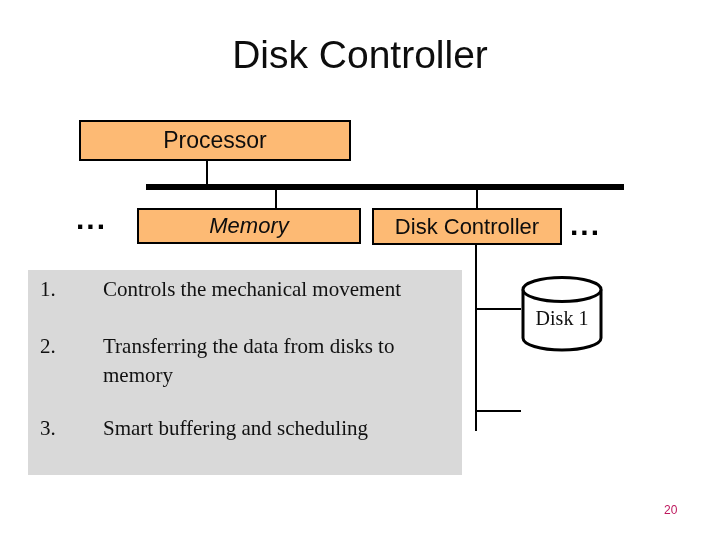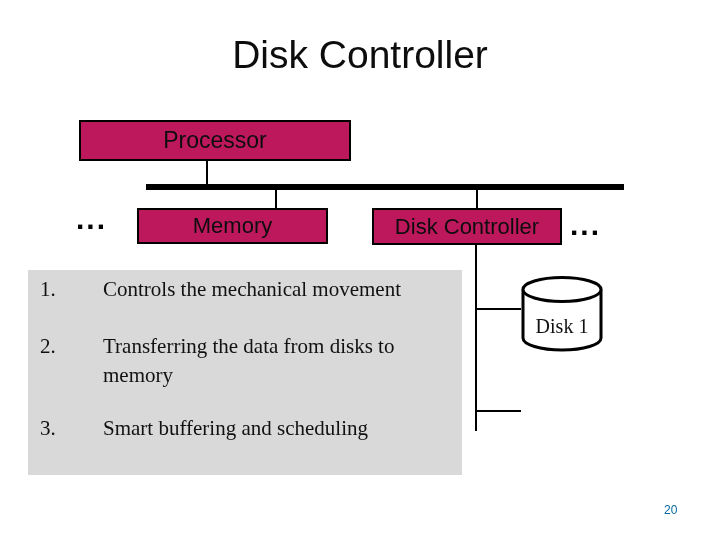--- a/index.html
+++ b/index.html
@@ -21,29 +21,29 @@
     text-align: center;
     font-size: 39px;
     font-weight: normal;
     letter-spacing: 0px;
     color: #0d0d0d;
   }
   .box {
     position: absolute;
     box-sizing: border-box;
     border: 2px solid #000000;
-    background: #be185d;
+    background: #fdba74;
     display: flex;
     align-items: center;
     justify-content: center;
     font-size: 22px;
     color: #0d0d0d;
   }
   .box.processor { left: 79px;  top: 120px; width: 272px; height: 41px; font-size: 23px; }
-  .box.memory    { left: 137px; top: 208px; width: 191px; height: 36px; }
+  .box.memory    { left: 137px; top: 208px; width: 224px; height: 36px; font-style: italic; }
   .box.controller{ left: 372px; top: 208px; width: 190px; height: 37px; }
   .line { position: absolute; background: #000000; }
   .bus  { position: absolute; left: 146px; top: 184px; width: 478px; height: 6px; background: #000000; }
   .ellipsis {
     position: absolute;
     font-size: 30px;
     font-weight: bold;
     line-height: 1;
     letter-spacing: 2px;
     color: #000000;
@@ -65,34 +65,34 @@
     color: #111111;
   }
   .note-num  { width: 35px; flex: 0 0 35px; }
   .note-text { width: 334px; margin-left: 28px; }
   .row1 { left: 40px; top: 275px; }
   .row2 { left: 40px; top: 332px; }
   .row3 { left: 40px; top: 414px; }
   .cylinder { position: absolute; width: 84px; height: 78px; }
   .cylinder .cyl-label {
     position: absolute;
-    left: 0; top: 36px;
+    left: 0; top: 28px;
     width: 100%; height: 30px;
     display: flex; align-items: center; justify-content: center;
     font-family: "Liberation Serif", serif;
     font-size: 20px;
     color: #111111;
   }
   .disk1 { left: 520px; top: 275px; }
   .disk2 { left: 520px; top: 381px; }
   .page-number {
     position: absolute;
     left: 664px; top: 503px;
     font-size: 12px;
-    color: #0369a1;
+    color: #be185d;
   }
 </style>
 </head>
 <body>
 
 <div class="slide">
 
   <h1 class="title">Disk Controller</h1>
 
   <div class="box processor">

